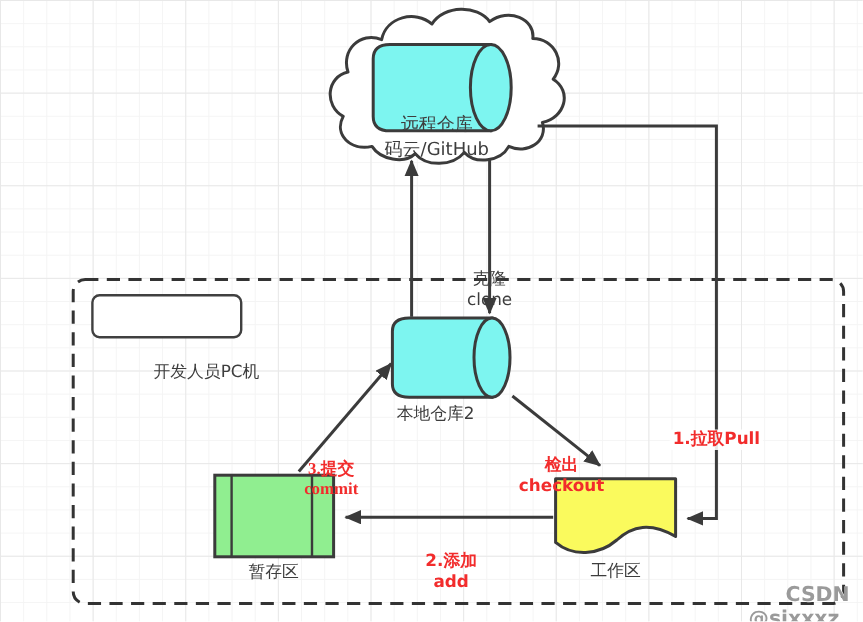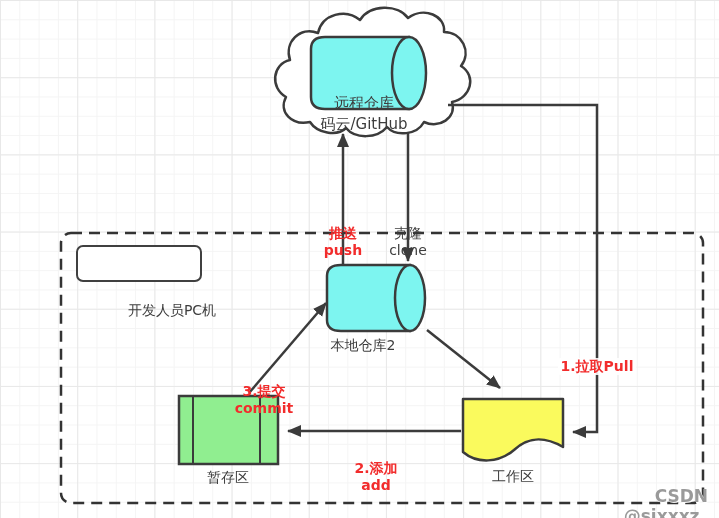--- a/index.html
+++ b/index.html
@@ -81,39 +81,39 @@
   </div>
 
   <div class="lbl node-lbl" style="left:323px; top:290px; width:80px;text-align:center;">本地仓库2</div>
 
   <div class="lbl node-lbl" style="left:188px; top:422px; width:80px;">暂存区</div>
 
   <div class="lbl node-lbl" style="left:473px; top:421px; width:80px;">工作区</div>
 
   <div class="lbl node-lbl" style="left:77px; top:255px; width:124px;padding-left:33px;">开发人员PC机</div>
 
-  <div class="lbl red" style="left:308px; top:178px; width:70px;">
-    <span>推送</span>
-    <span>push</span>
-  </div>
 
   <div class="lbl" style="left:377px; top:178px; width:62px;">
     <span>克隆</span>
     <span>clone</span>
   </div>
 
   <div class="lbl red" style="left:558px; top:311px; width:78px;">
     <span class="halo">1.拉取Pull</span>
   </div>
 
-  <div class="lbl red" style="left:228px; top:336px; width:72px;">
+  <div class="lbl red" style="left:240px; top:336px; width:72px;font-family:Liberation Serif, serif;">
     <span>3.提交</span>
     <span>commit</span>
   </div>
 
+  <div class="lbl red" style="left:426px; top:333px; width:84px;">
+    <span>检出</span>
+    <span>checkout</span>
+  </div>
 
   <div class="lbl red" style="left:340px; top:413px; width:72px;">
     <span>2.添加</span>
     <span>add</span>
   </div>
 
   <div class="watermark">CSDN @sjxxxz_</div>
 
 </div>
 

